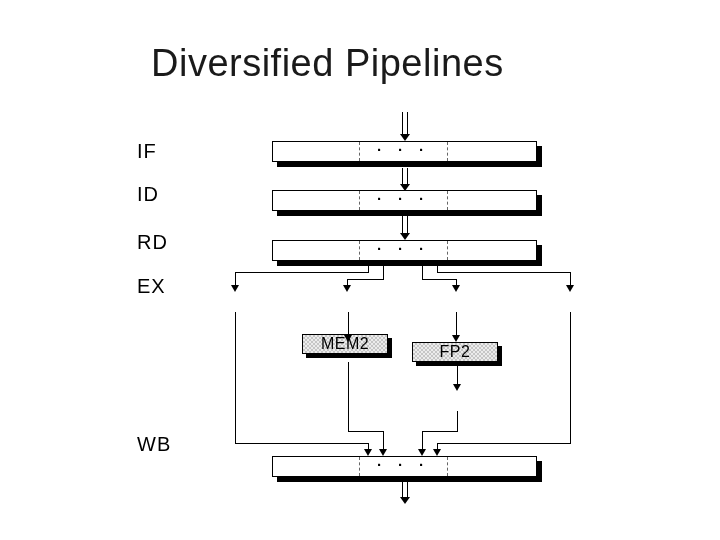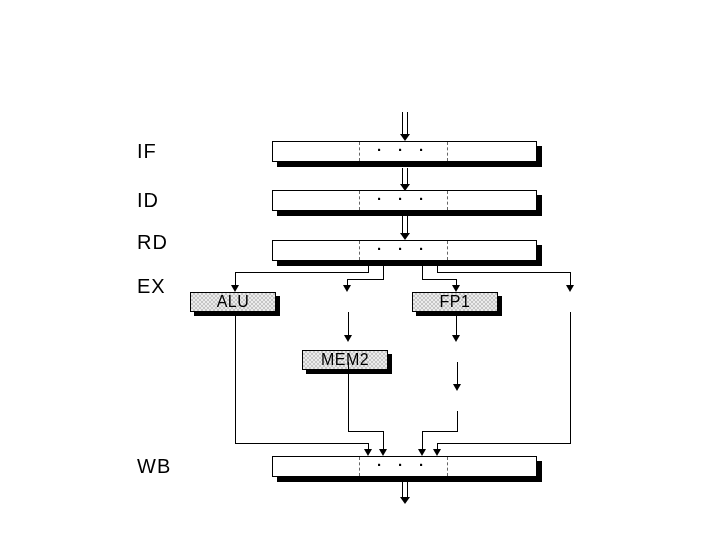--- a/index.html
+++ b/index.html
@@ -49,26 +49,27 @@
       border-left:1px solid #000;border-right:1px solid #000;}
   .bighead{position:absolute;left:400px;width:0;height:0;
       border-left:5px solid transparent;border-right:5px solid transparent;
       border-top:7px solid #000;}
 </style>
 </head>
 <body>
 
 <div class="slide">
 
+  <h1 class="title">Diversified Pipelines</h1>
 
   <div class="stage-label" style="top:140px">IF</div>
-  <div class="stage-label" style="top:189px">ID</div>
+  <div class="stage-label" style="top:183px">ID</div>
   <div class="stage-label" style="top:231px">RD</div>
   <div class="stage-label" style="top:275px">EX</div>
-  <div class="stage-label" style="top:455px">WB</div>
+  <div class="stage-label" style="top:433px">WB</div>
 
   <div class="holarrow" style="top:112px;height:22px"></div>
   <div class="bighead" style="top:134px"></div>
   <div class="holarrow" style="top:168px;height:16px"></div>
   <div class="bighead" style="top:184px"></div>
   <div class="holarrow" style="top:216px;height:17px"></div>
   <div class="bighead" style="top:233px"></div>
   <div class="holarrow" style="top:482px;height:15px"></div>
   <div class="bighead" style="top:497px"></div>
 
@@ -86,28 +87,25 @@
     <div class="dash d1"></div>
     <div class="dash d2"></div>
     <div class="dots">···</div>
   </div>
   <div class="pbar" style="top:456px">
     <div class="dash d1"></div>
     <div class="dash d2"></div>
     <div class="dots">···</div>
   </div>
 
-  <div class="unit" style="left:190px;top:292px">
-      <span>ALU</span>
+  <div class="unit" style="left:302px;top:334px">
+      <span>MEM2</span>
     </div>
-  <div class="unit" style="left:412px;top:292px">
-      <span>FP1</span>
-    </div>
-  <div class="unit" style="left:302px;top:350px">
-      <span>MEM2</span>
+  <div class="unit" style="left:412px;top:342px">
+      <span>FP2</span>
     </div>
 
   <div class="ln" style="left:368px;top:262px;width:1px;height:10px"></div>
   <div class="ln" style="left:383px;top:262px;width:1px;height:17px"></div>
   <div class="ln" style="left:422px;top:262px;width:1px;height:17px"></div>
   <div class="ln" style="left:437px;top:262px;width:1px;height:10px"></div>
   <div class="ln" style="left:235px;top:272px;width:134px;height:1px"></div>
   <div class="ln" style="left:347px;top:279px;width:37px;height:1px"></div>
   <div class="ln" style="left:422px;top:279px;width:35px;height:1px"></div>
   <div class="ln" style="left:437px;top:272px;width:134px;height:1px"></div>

